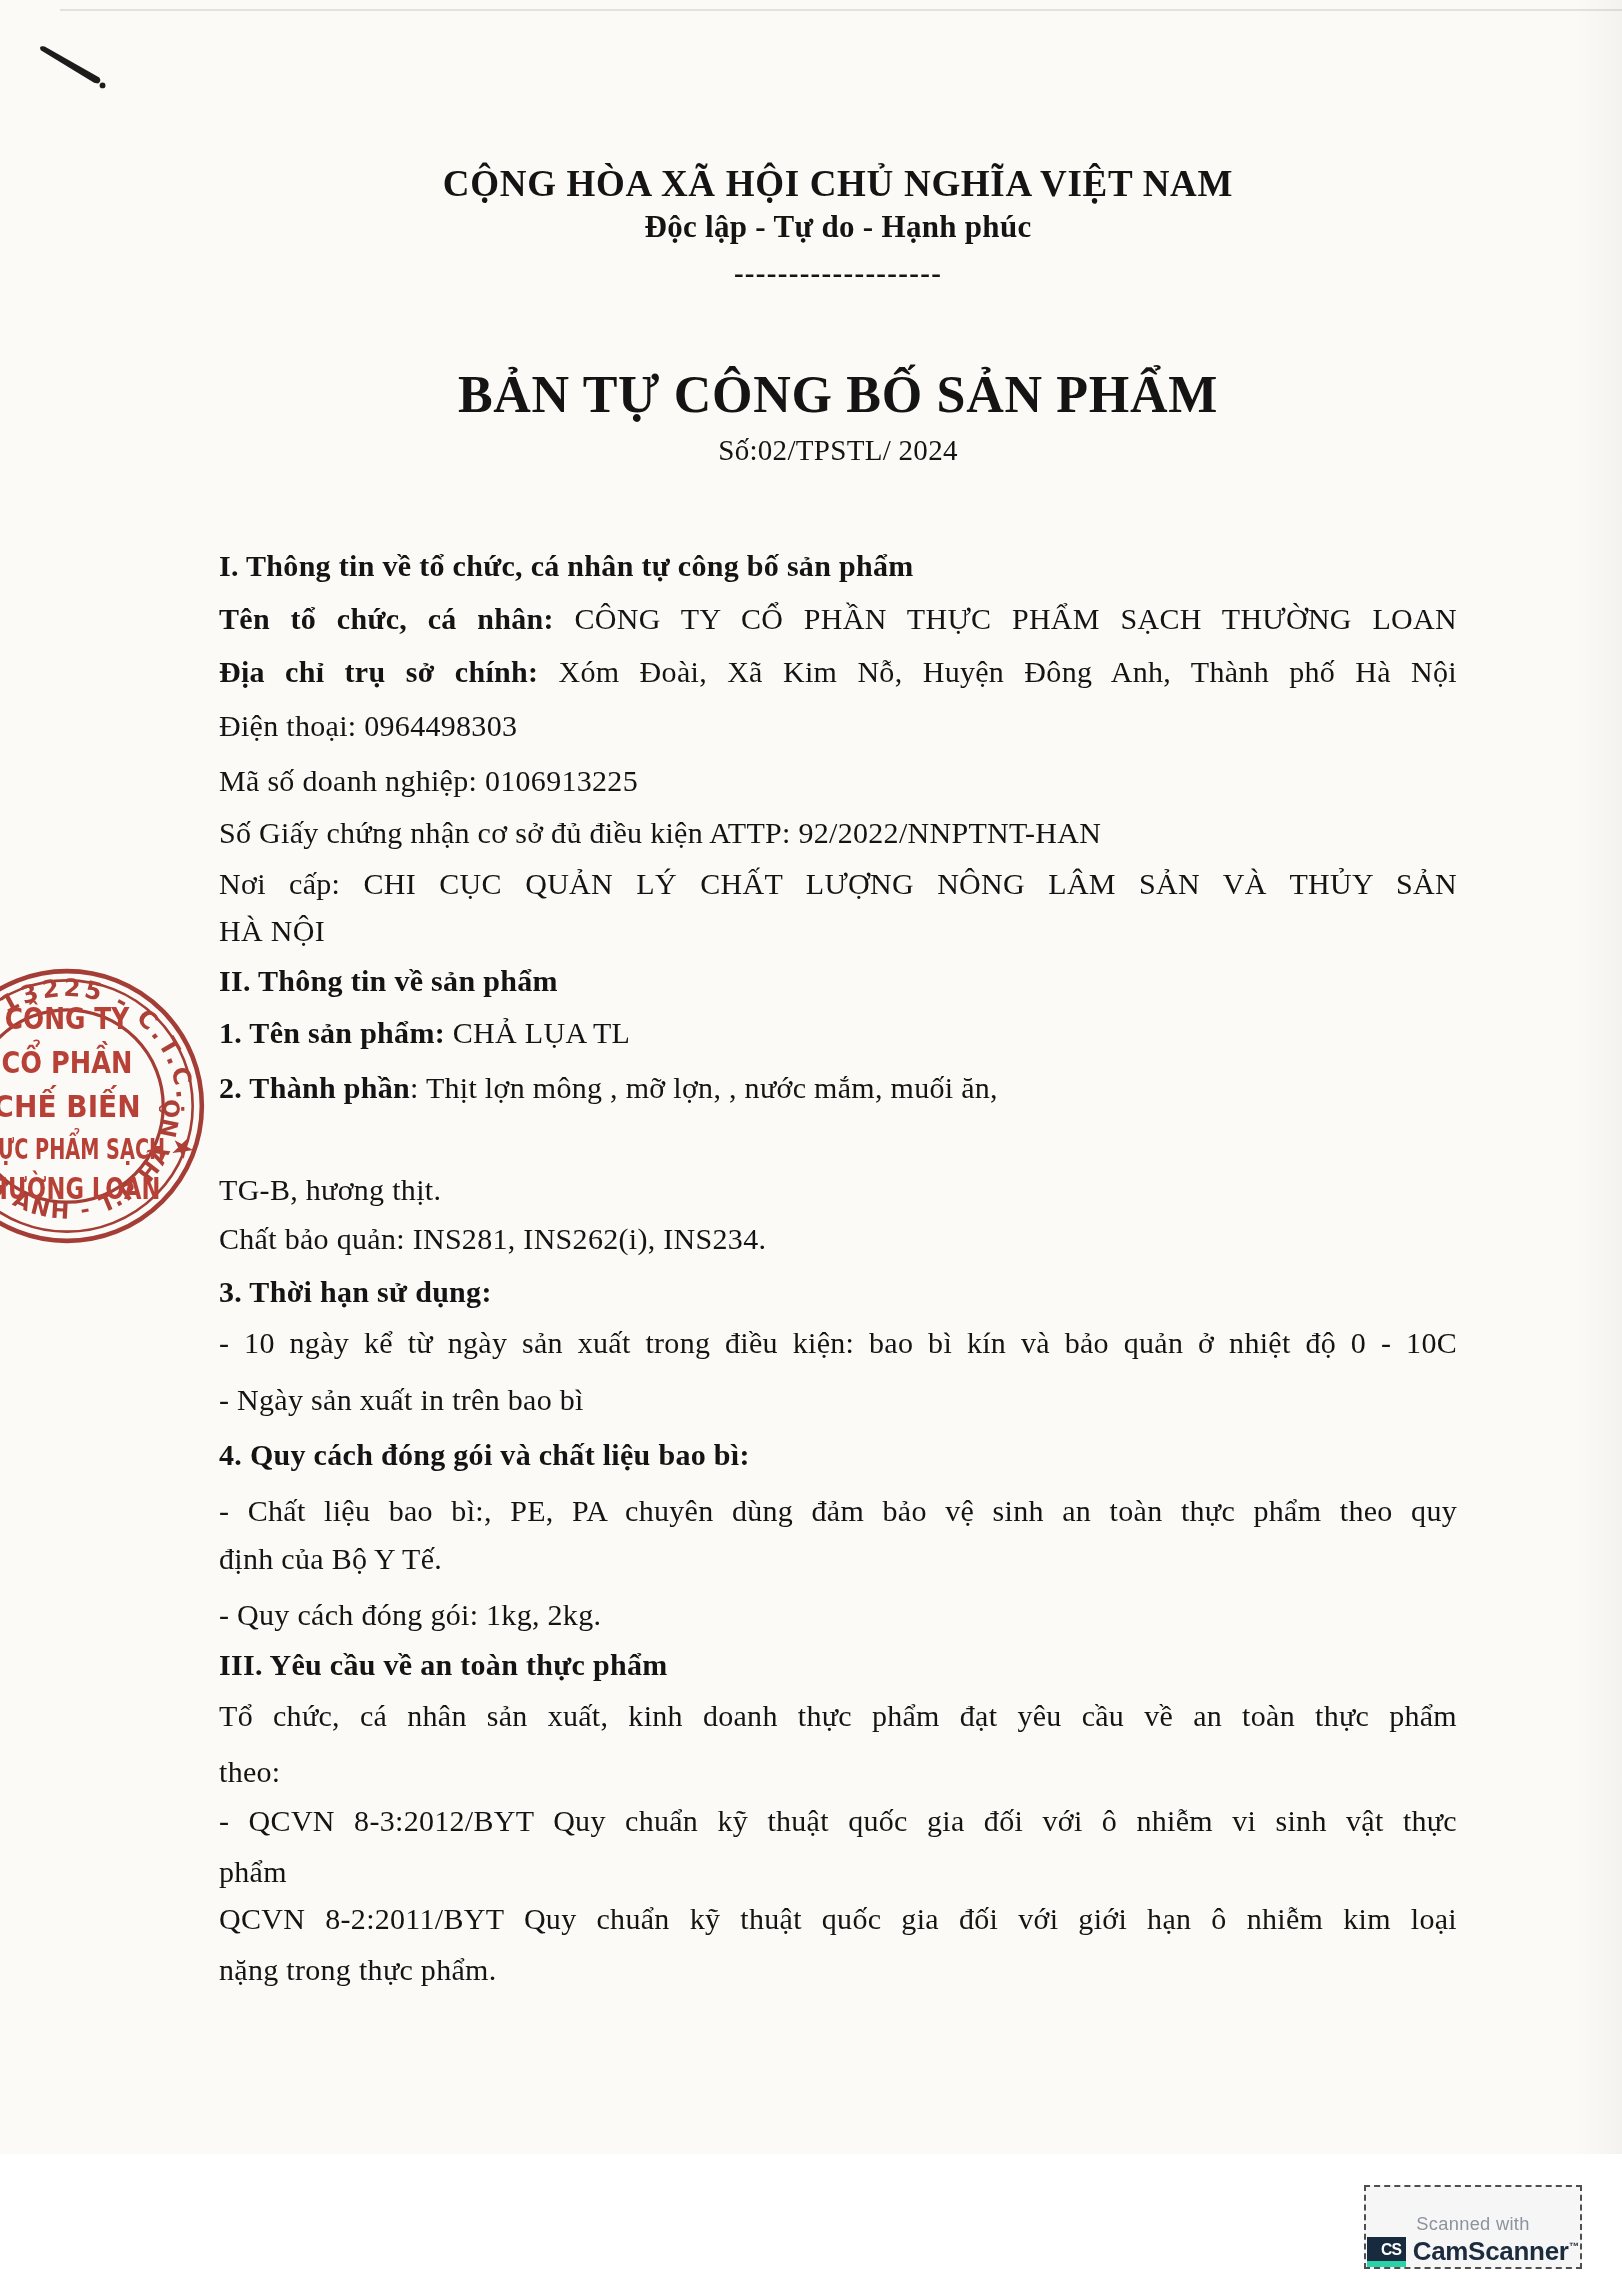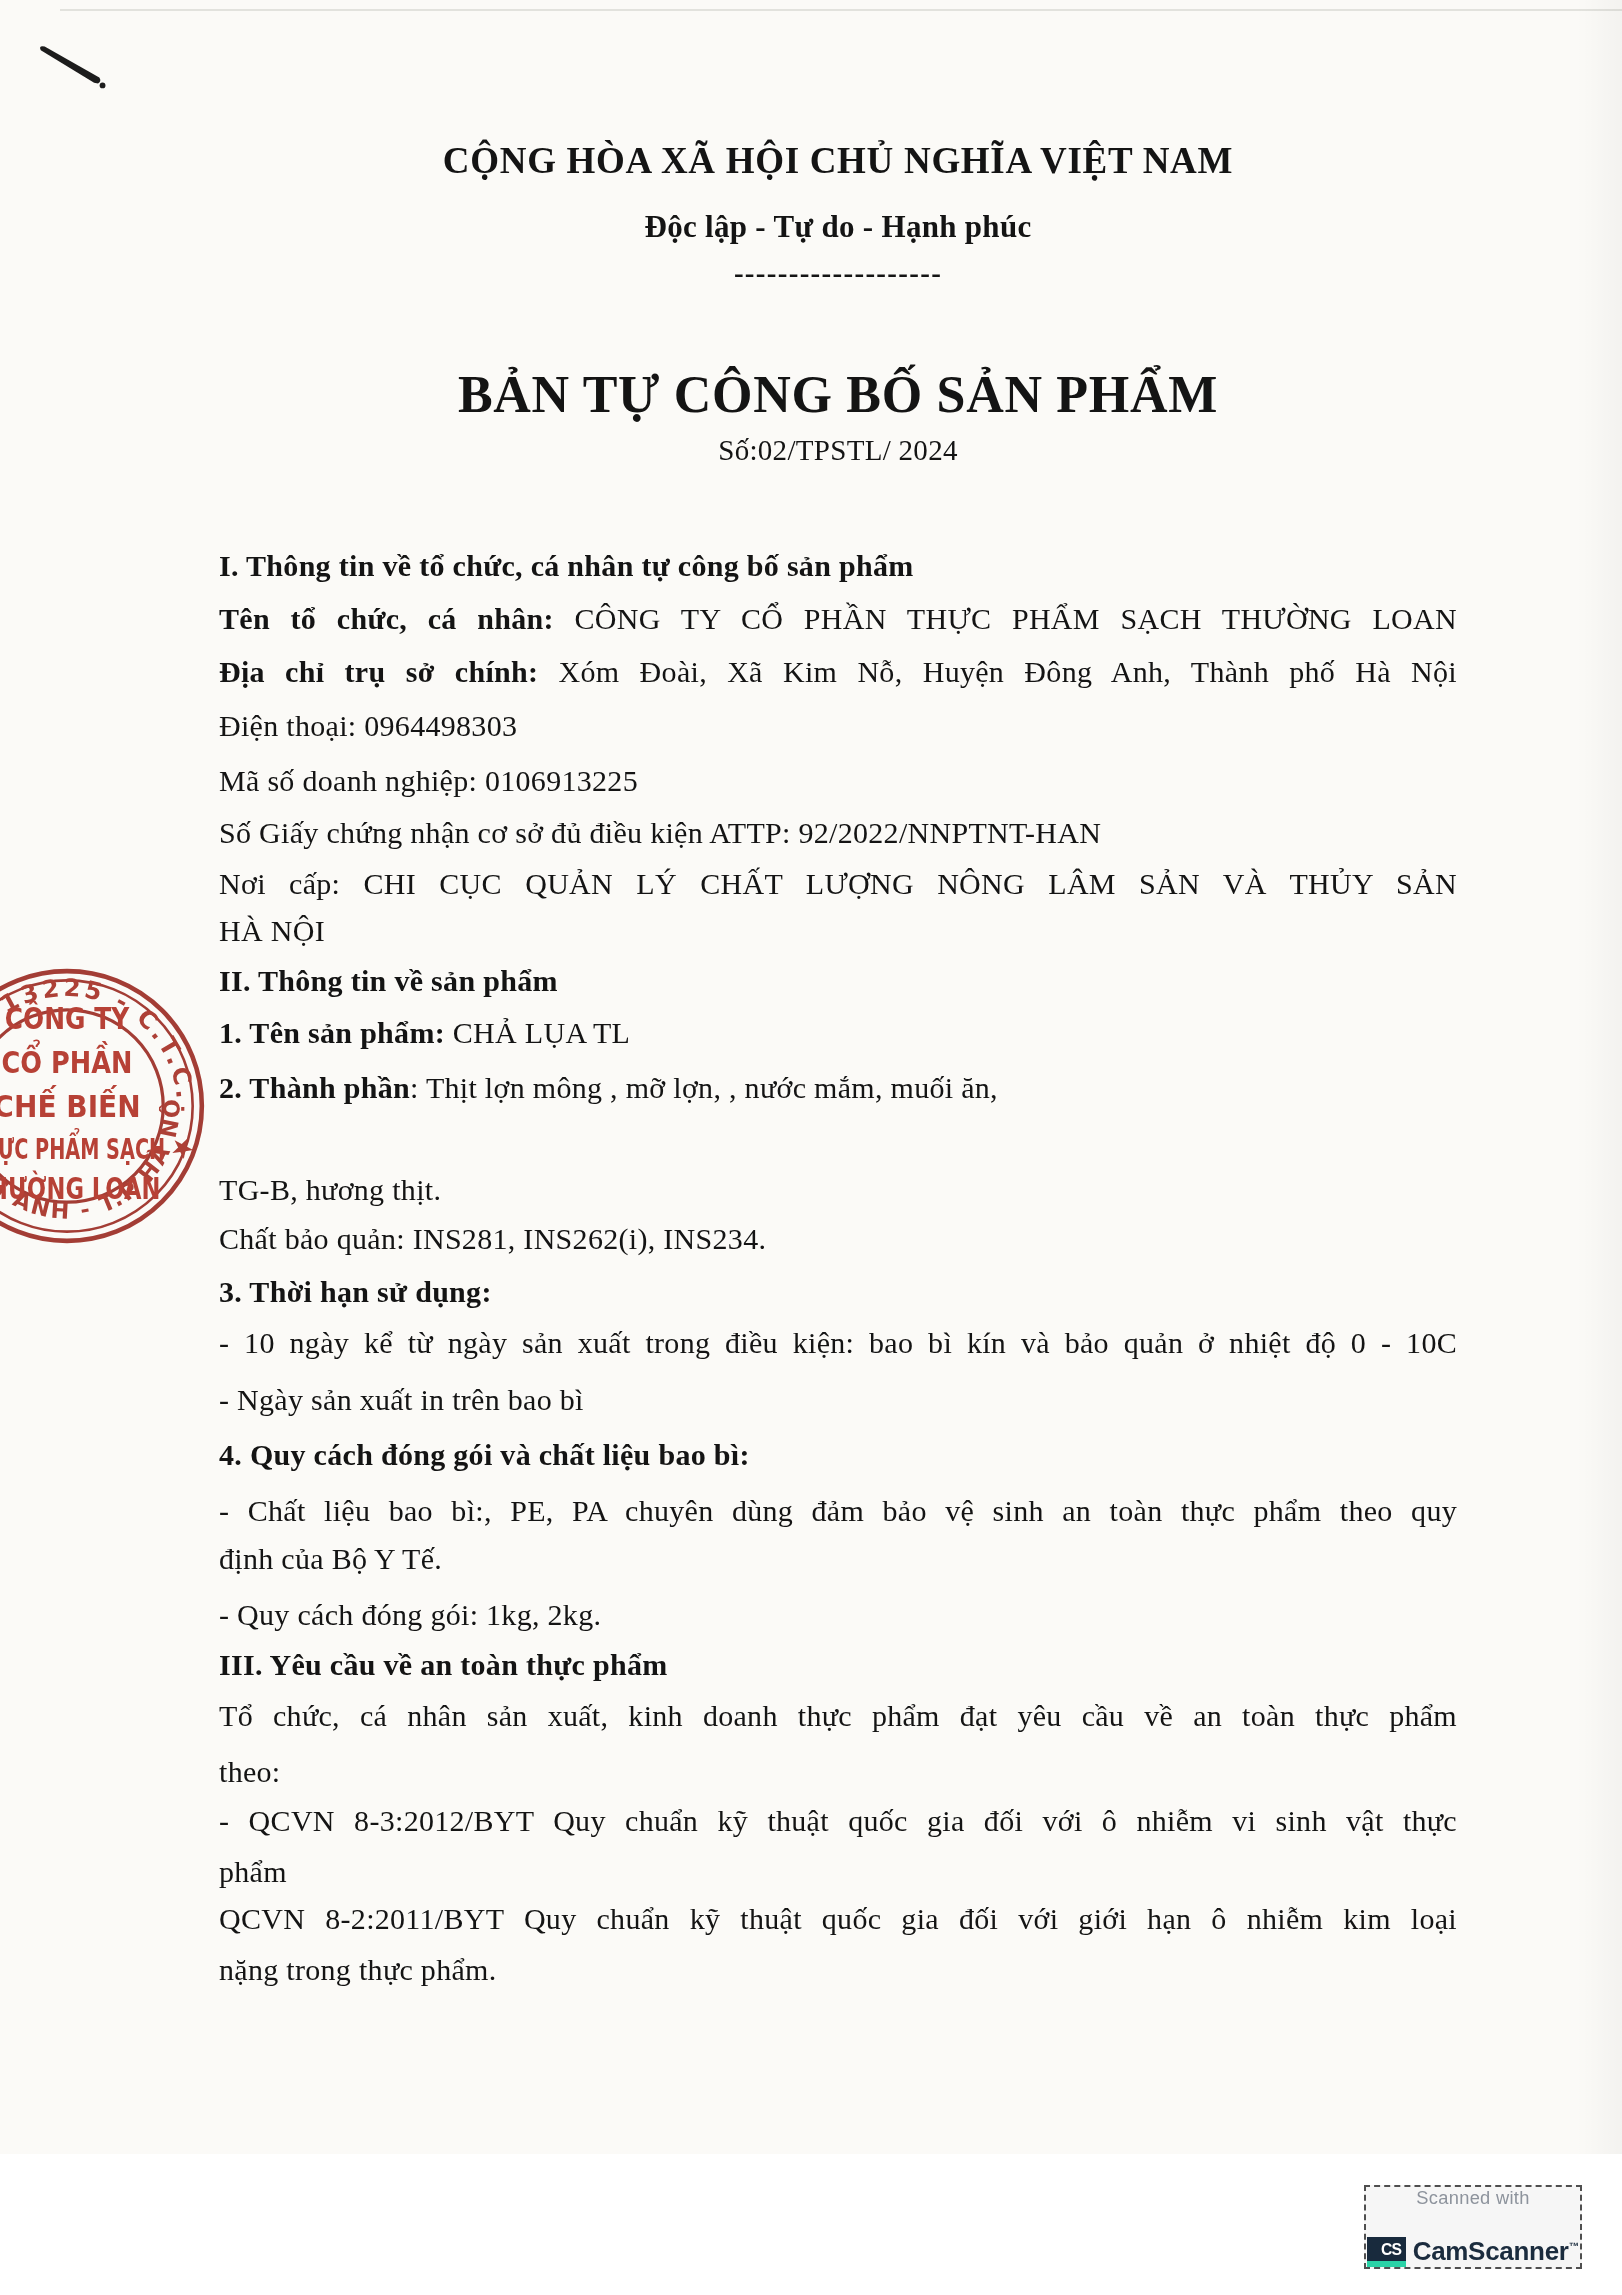--- a/index.html
+++ b/index.html
@@ -26,21 +26,21 @@
   .stamp-svg{position:absolute;left:-77px;top:962px;width:288px;height:288px;opacity:.93;}
   .stamp-svg text{font-family:"DejaVu Sans","Liberation Sans",sans-serif;font-weight:bold;}
 
   
   .penmark-svg{position:absolute;left:26px;top:36px;width:92px;height:65px;}
 
   
   .cs-badge{
     position:absolute;left:1364px;top:2185px;width:218px;height:84px;box-sizing:border-box;
     background:#f6f6f6;border:2px dashed #4f4f4f;
-    display:flex;flex-direction:column;align-items:center;justify-content:space-between;gap:17px;
+    display:flex;flex-direction:column;align-items:center;justify-content:flex-end;gap:1px;
     font-family:"Liberation Sans","DejaVu Sans",sans-serif;
   }
   .cs-scanned{font-size:18.3px;color:#8d939c;letter-spacing:0.3px;}
   .cs-row{display:flex;align-items:center;gap:6.5px;}
   .cs-icon{
     width:30px;height:30px;border-radius:0;background:#182a3d;position:relative;overflow:hidden;
     display:flex;align-items:center;justify-content:center;padding-left:9px;
   }
   .cs-icon span{color:#ffffff;font-weight:bold;font-size:15.7px;letter-spacing:-0.7px;position:relative;top:-2px;}
   .cs-icon::after{content:"";position:absolute;left:0;right:0;bottom:0;height:5.9px;background:#2ad3a7;}
@@ -53,21 +53,21 @@
 <div class="page">
   <div class="paper"></div>
   <div class="paper-edge-top"></div>
   <div class="paper-shade"></div>
 
   <svg class="penmark-svg" viewBox="0 0 140 100">
     <path d="M22 22 Q18 14 28 16 L112 64 Q116 70 110 73 L104 72 Z" fill="#1c1c1c"></path>
     <circle cx="117" cy="76" r="4.5" fill="#1c1c1c"></circle>
   </svg>
 
-  <div class="ln ctr h-republic" style="top:139px;">CỘNG HÒA XÃ HỘI CHỦ NGHĨA VIỆT NAM</div>
+  <div class="ln ctr h-republic" style="top:162px;">CỘNG HÒA XÃ HỘI CHỦ NGHĨA VIỆT NAM</div>
   <div class="ln ctr h-motto" style="top:209px;">Độc lập - Tự do - Hạnh phúc</div>
   <div class="ln ctr h-dashes" style="top:256px;">-------------------</div>
 
   <div class="ln ctr h-title" style="top:364px;">BẢN TỰ CÔNG BỐ SẢN PHẨM</div>
   <div class="ln ctr h-number" style="top:433px;">Số:02/TPSTL/ 2024</div>
 
   <div class="ln b" style="top:548px;">I. Thông tin về tổ chức, cá nhân tự công bố sản phẩm</div>
   <div class="ln just" style="top:601px;"><span class="b">Tên tổ chức, cá nhân:</span><span> CÔNG TY CỔ PHẦN THỰC PHẨM SẠCH THƯỜNG LOAN</span></div>
   <div class="ln just" style="top:654px;"><span class="b">Địa chỉ trụ sở chính:</span><span> Xóm Đoài, Xã Kim Nỗ, Huyện Đông Anh, Thành phố Hà Nội</span></div>
   <div class="ln" style="top:708px;">Điện thoại: 0964498303</div>

